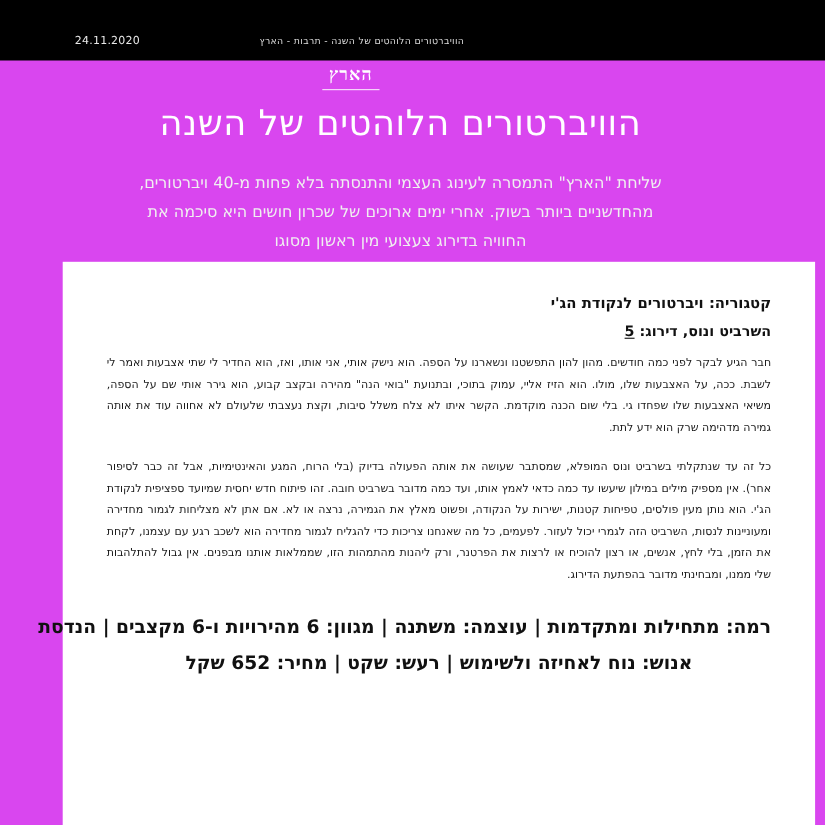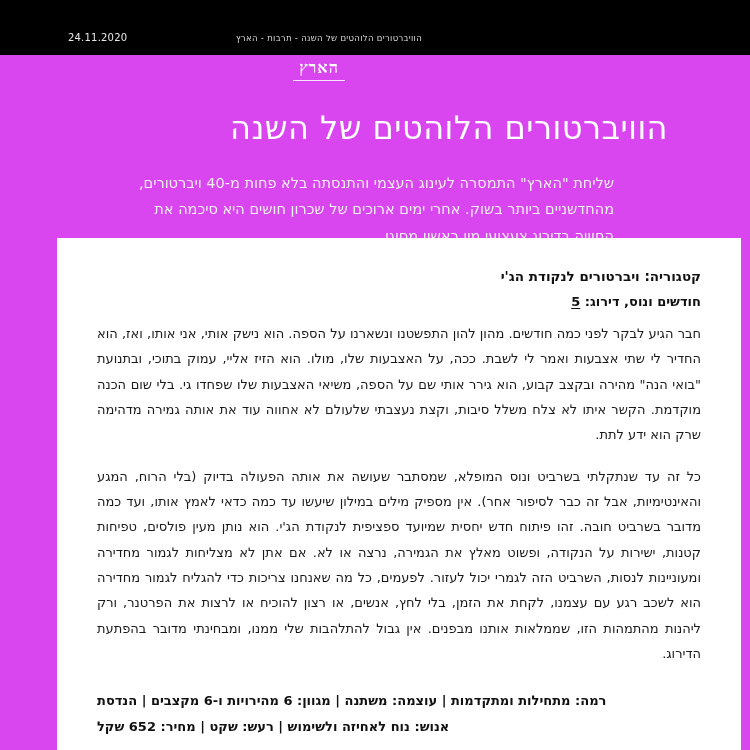--- a/index.html
+++ b/index.html
@@ -73,23 +73,24 @@
     left: -6px;
     right: -6px;
     bottom: -4px;
     height: 1px;
     background: #ffffff;
     opacity: 0.85;
   }
   
   .hero {
     position: absolute;
-    top: 108px;
+    top: 92px;
     left: 0;
     width: 728px;
+    text-align: center;
     color: #ffffff;
     direction: rtl;
   }
   .hero h1 {
     margin: 0;
     padding: 0 60px;
     font-size: 32px;
     font-weight: 400;
     line-height: 1.3;
     letter-spacing: 0.5px;
@@ -135,30 +136,30 @@
     font-weight: 700;
     color: #111111;
     text-align: right;
   }
   .rating .score {
     text-decoration: underline;
     text-underline-offset: 2px;
   }
   .body-p {
     margin: 0 0 16px 0;
-    font-size: 13px;
+    font-size: 10px;
     line-height: 1.95;
     color: #1a1a1a;
     text-align: justify;
     text-justify: inter-word;
   }
   .specs {
     margin: 22px 0 0 0;
-    text-align: left;
-    font-size: 13px;
+    text-align: center;
+    font-size: 17px;
     line-height: 1.95;
     font-weight: 700;
     color: #111111;
   }
   .specs div { white-space: nowrap; }
 </style>
 </head>
 <body>
 
 <div class="page">
@@ -174,21 +175,21 @@
 
   <div class="hero">
     <h1>הוויברטורים הלוהטים של השנה</h1>
     <div class="deck">שליחת "הארץ" התמסרה לעינוג העצמי והתנסתה בלא פחות מ-40 ויברטורים, מהחדשניים ביותר בשוק. אחרי ימים ארוכים של שכרון חושים היא סיכמה את החוויה בדירוג צעצועי מין ראשון מסוגו</div>
   </div>
 
   <div class="sheet">
     <div class="cat">קטגוריה: ויברטורים לנקודת הג'י</div>
 
     <div class="rating">
-      <span>חודשים ונוס, דירוג:</span>
+      <span>השרביט ונוס, דירוג:</span>
       <span class="score">5</span>
     </div>
 
     <p class="body-p">חבר הגיע לבקר לפני כמה חודשים. מהון להון התפשטנו ונשארנו על הספה. הוא נישק אותי, אני אותו, ואז, הוא החדיר לי שתי אצבעות ואמר לי לשבת. ככה, על האצבעות שלו, מולו. הוא הזיז אליי, עמוק בתוכי, ובתנועת "בואי הנה" מהירה ובקצב קבוע, הוא גירר אותי שם על הספה, משיאי האצבעות שלו שפחדו גי. בלי שום הכנה מוקדמת. הקשר איתו לא צלח משלל סיבות, וקצת נעצבתי שלעולם לא אחווה עוד את אותה גמירה מדהימה שרק הוא ידע לתת.</p>
     <p class="body-p">כל זה עד שנתקלתי בשרביט ונוס המופלא, שמסתבר שעושה את אותה הפעולה בדיוק (בלי הרוח, המגע והאינטימיות, אבל זה כבר לסיפור אחר). אין מספיק מילים במילון שיעשו עד כמה כדאי לאמץ אותו, ועד כמה מדובר בשרביט חובה. זהו פיתוח חדש יחסית שמיועד ספציפית לנקודת הג'י. הוא נותן מעין פולסים, טפיחות קטנות, ישירות על הנקודה, ופשוט מאלץ את הגמירה, נרצה או לא. אם אתן לא מצליחות לגמור מחדירה ומעוניינות לנסות, השרביט הזה לגמרי יכול לעזור. לפעמים, כל מה שאנחנו צריכות כדי להגליח לגמור מחדירה הוא לשכב רגע עם עצמנו, לקחת את הזמן, בלי לחץ, אנשים, או רצון להוכיח או לרצות את הפרטנר, ורק ליהנות מהתמהות הזו, שממלאות אותנו מבפנים. אין גבול להתלהבות שלי ממנו, ומבחינתי מדובר בהפתעת הדירוג.</p>
 
     <div class="specs">
       <div>רמה: מתחילות ומתקדמות | עוצמה: משתנה | מגוון: 6 מהירויות ו-6 מקצבים | הנדסת</div>
       <div>אנוש: נוח לאחיזה ולשימוש | רעש: שקט | מחיר: 652 שקל</div>
     </div>

